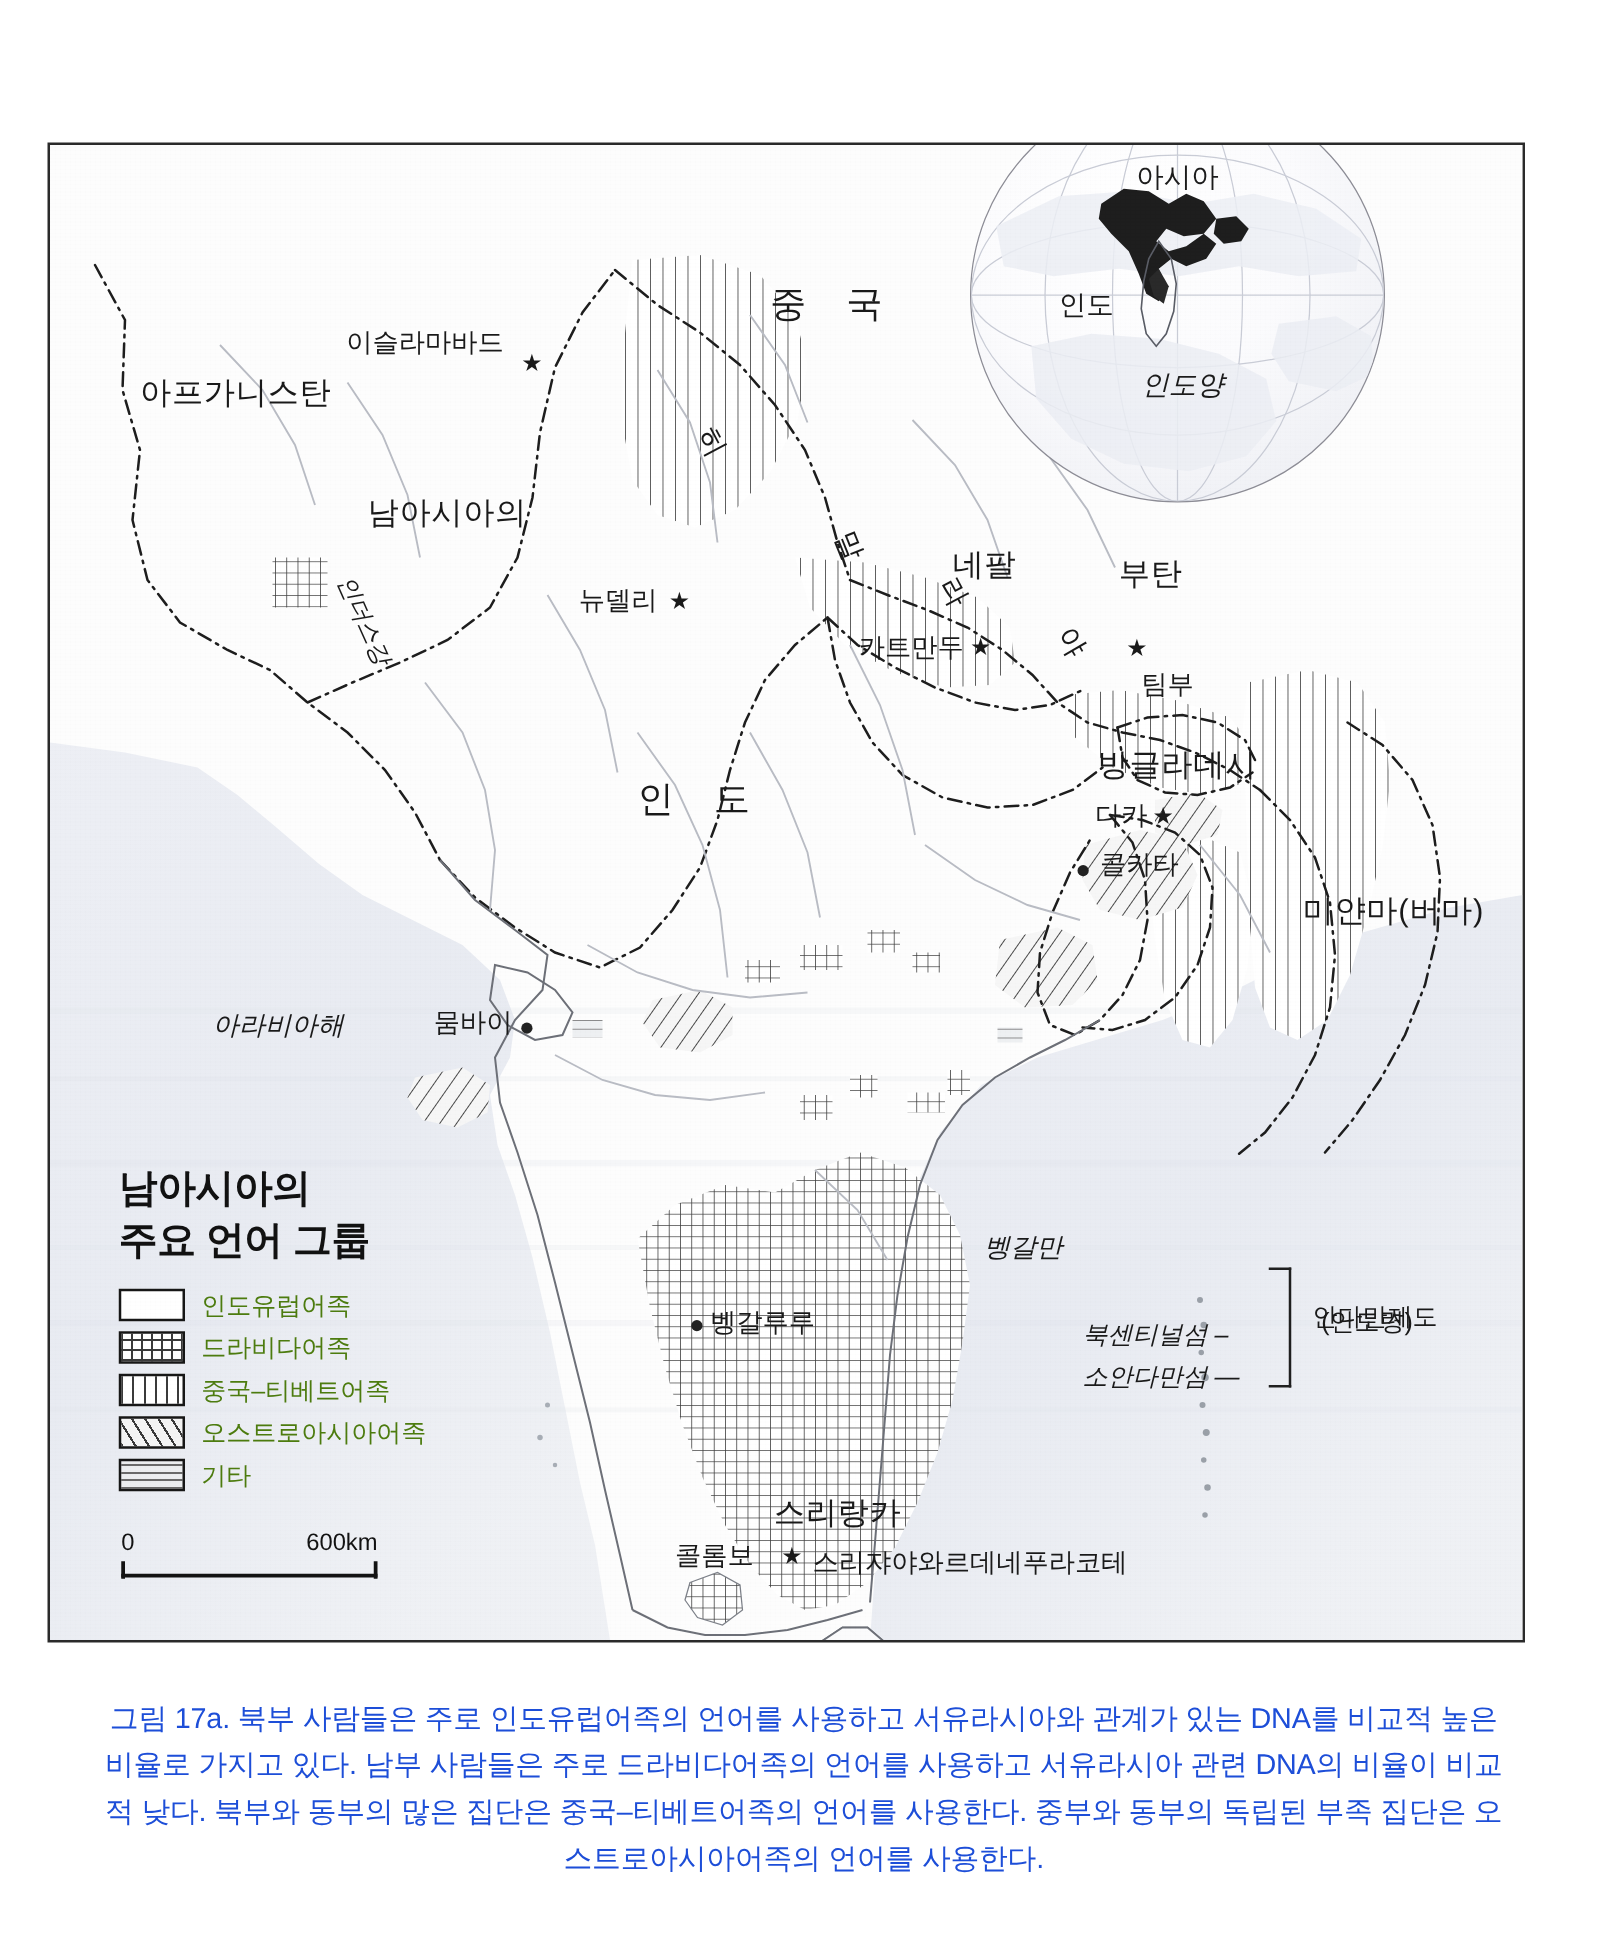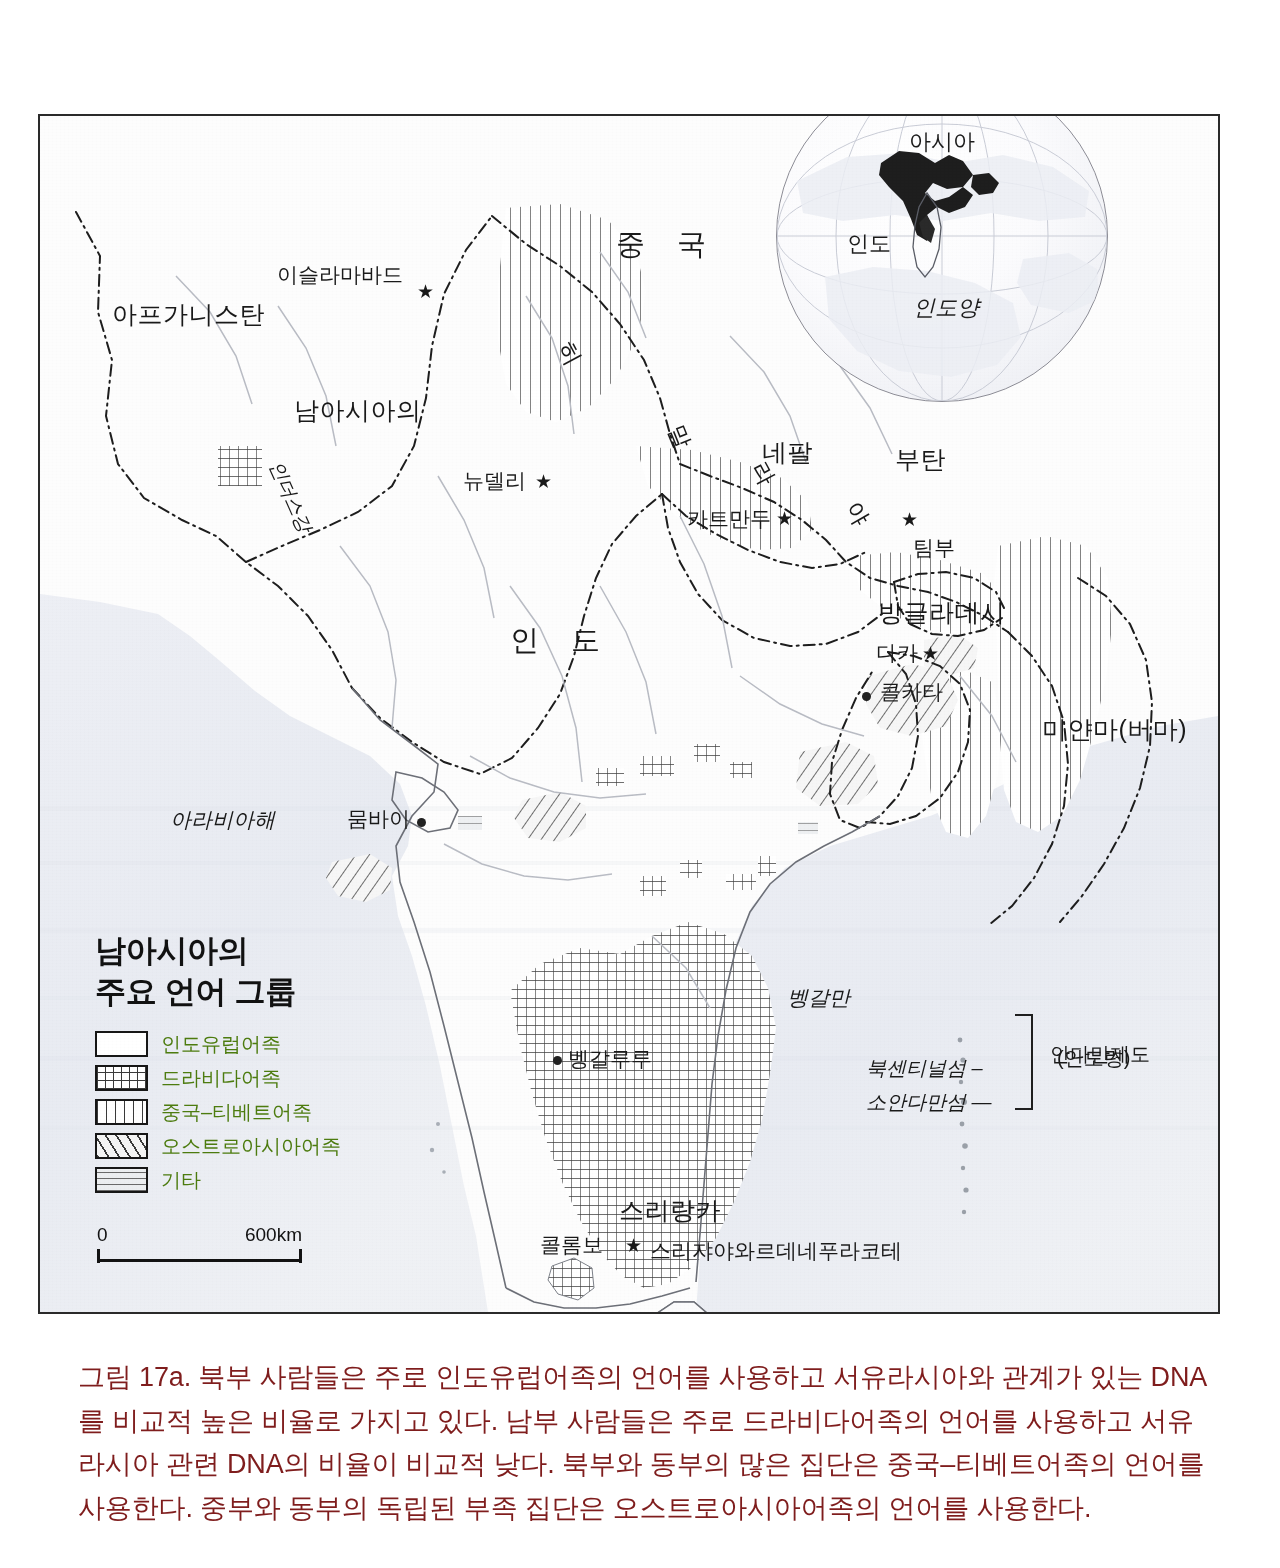--- a/index.html
+++ b/index.html
@@ -97,23 +97,24 @@
 
   
   .bracket{
     position:absolute;z-index:26;width:16px;height:92px;
     border:2px solid #202020;border-left:none;
   }
 
   
   #caption{
     position:absolute;left:78px;top:1356px;width:1130px;
-    font-size:27px;line-height:1.62;color:#7f1d1d;
+    font-size:23px;line-height:1.62;color:#1d4ed8;
     font-family:"Liberation Sans","DejaVu Sans",sans-serif;
     letter-spacing:-.15px;
+    text-align:center;
   }
 </style>
 </head>
 <body>
 
 <div id="map-frame">
 
   <svg class="mapsvg" viewBox="0 0 1178 1196">
     <defs>
 

